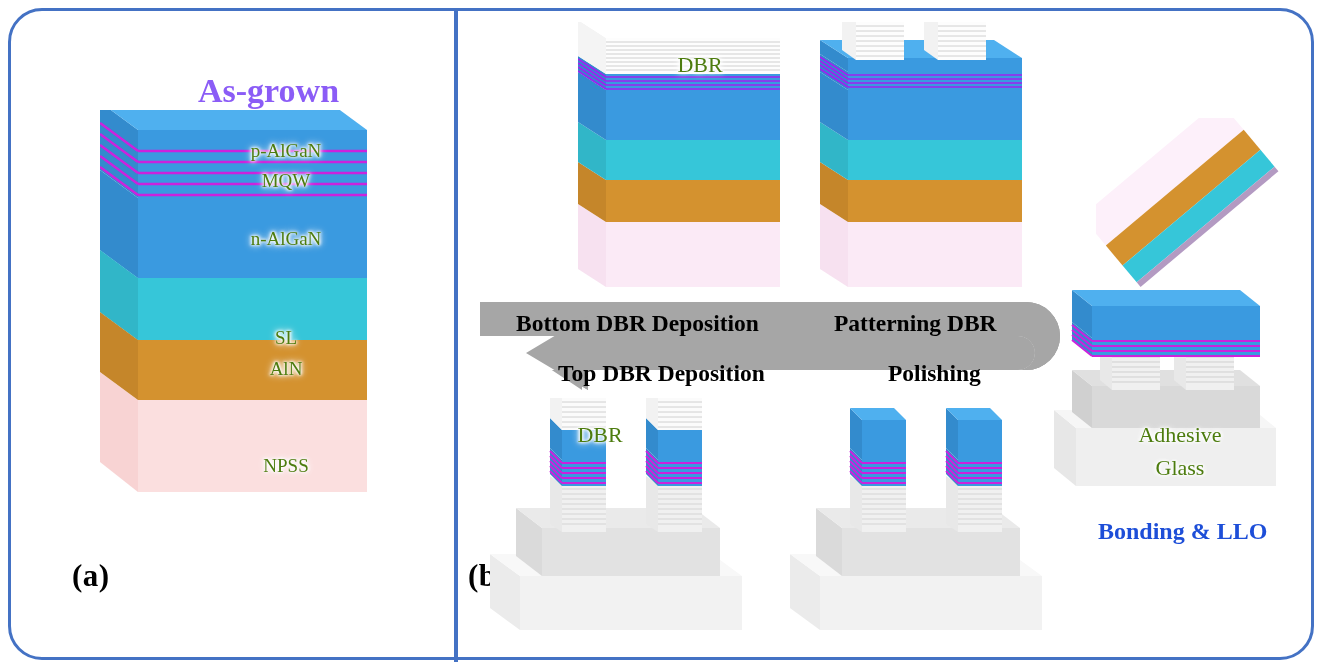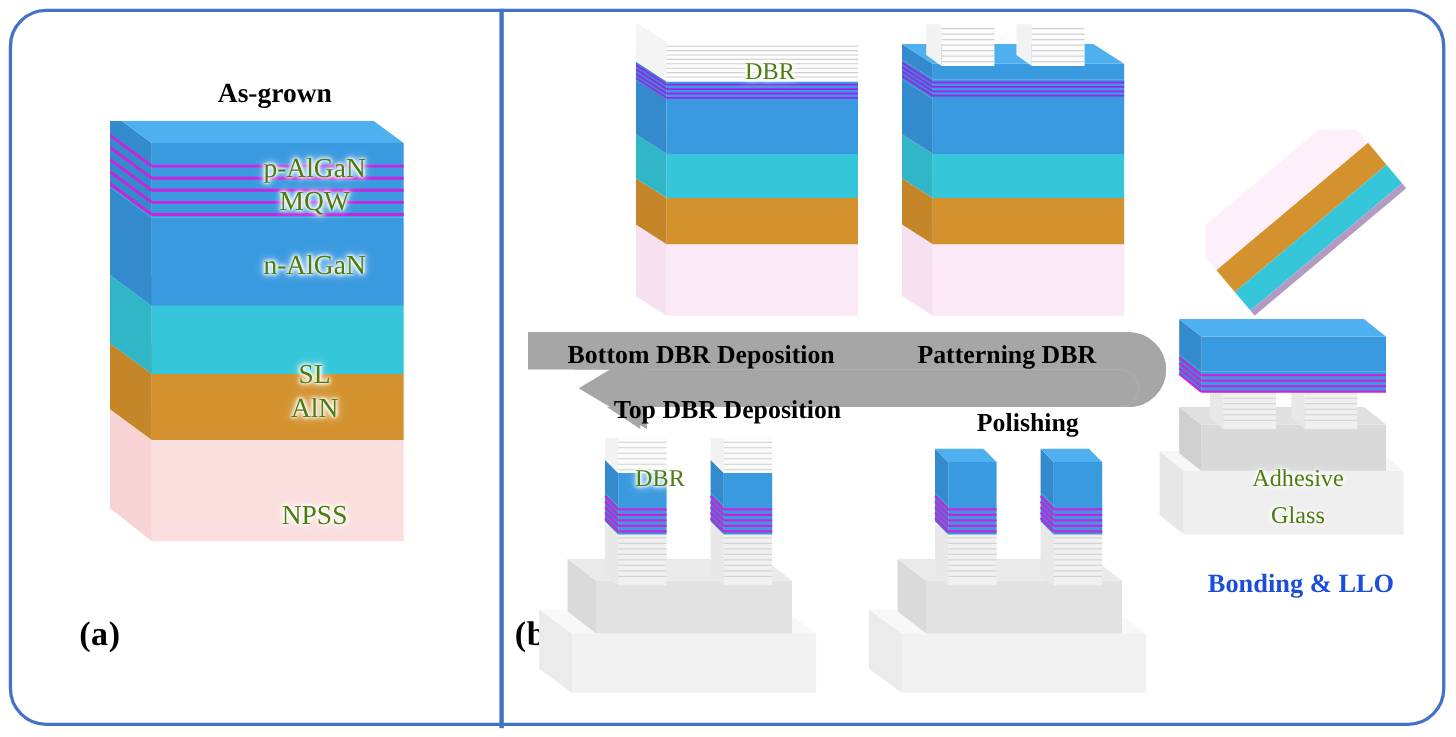--- a/index.html
+++ b/index.html
@@ -28,25 +28,25 @@
 
   
   .scene{position:absolute;}
 
   
   .lbl{
     position:absolute;color:#4d7c0f;text-align:center;
     text-shadow:0 0 4px #fff,0 0 7px #fff,0 0 10px #fff,1px 0 3px #fff,-1px 0 3px #fff;
     white-space:nowrap;pointer-events:none;
   }
-  .lbl-a{font-size:25px;}
+  .lbl-a{font-size:19px;}
   .lbl-b{font-size:22px;}
 
   .title{
-    position:absolute;font-weight:bold;font-size:25px;color:#000000;
+    position:absolute;font-weight:bold;font-size:34px;color:#8b5cf6;
     white-space:nowrap;
   }
 
   
   .arrow-wrap{position:absolute;left:470px;top:298px;width:620px;height:104px;}
   .proc-lbl{
     position:absolute;font-weight:bold;color:#000;white-space:nowrap;
     font-size:23.5px;letter-spacing:0px;
   }
 
@@ -478,15 +478,15 @@
       <path d="M 10,38 L 548,38 A 17,17 0 0 1 548,72 L 10,72 Z" fill="#ffffff"></path>
 
       <path d="M 10,4 L 556,4 A 34,34 0 0 1 556,72 L 548,72 A 17,17 0 0 0 548,38 L 10,38 Z" fill="#a6a6a6"></path>
       <path d="M 548,38 A 17,17 0 0 1 548,72 L 118,72 L 118,92 L 56,55 L 118,18 L 118,38 Z" fill="#a6a6a6"></path>
     </svg>
   </div>
 
   <div class="proc-lbl" style="left:516px;top:310px;">Bottom DBR Deposition</div>
   <div class="proc-lbl" style="left:834px;top:310px;">Patterning DBR</div>
   <div class="proc-lbl" style="left:558px;top:360px;">Top DBR Deposition</div>
-  <div class="proc-lbl" style="left:888px;top:360px;margin-top:12px;">Polishing</div>
+  <div class="proc-lbl" style="left:888px;top:360px;">Polishing</div>
 
 </div>
 
 </body></html>

